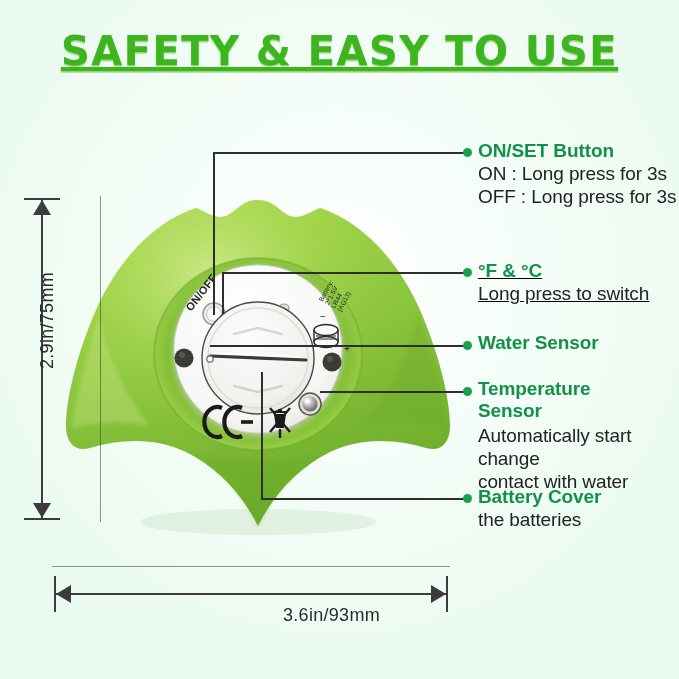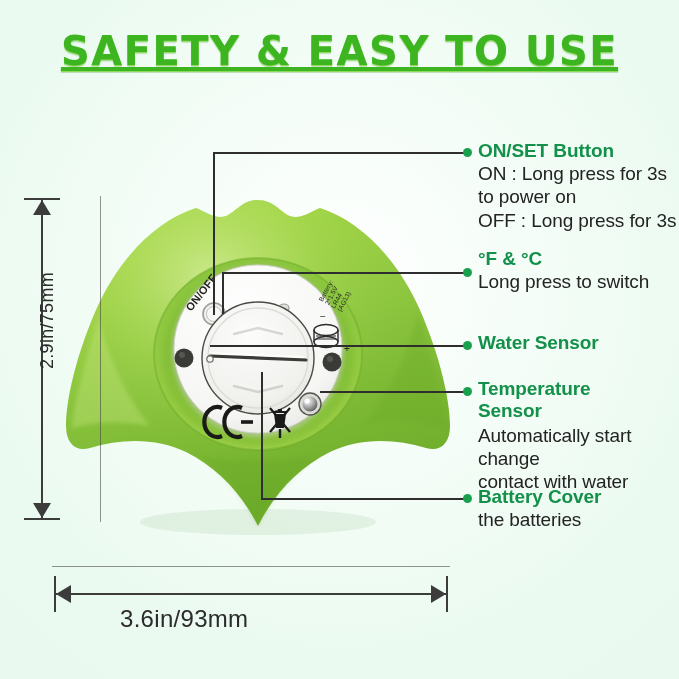--- a/index.html
+++ b/index.html
@@ -87,22 +87,22 @@
     font-size: 18px;
     color: #2b2b2b;
     letter-spacing: 0.3px;
     white-space: nowrap;
   }
   #dim-h-label {
     position: absolute;
     left: 120px;
     top: 605px;
     width: 260px;
-    text-align: left;
-    font-size: 24px;
+    text-align: right;
+    font-size: 18px;
     color: #2b2b2b;
     letter-spacing: 0.3px;
     white-space: nowrap;
   }
 
   
   .callout {
     position: absolute;
     left: 478px;
     width: 200px;
@@ -337,25 +337,24 @@
   <div class="leader" style="left:320px; top:391px; width:146px; height:1.5px;"></div>
   <div class="bullet-dot" style="left:463px; top:387px;"></div>
 
   <div class="leader" style="left:261px; top:372px; width:1.5px; height:127px;"></div>
   <div class="leader" style="left:261px; top:498px; width:205px; height:1.5px;"></div>
   <div class="bullet-dot" style="left:463px; top:494px;"></div>
 
   <div class="callout" style="top:140px;">
     <h3>ON/SET Button</h3>
     <p>ON : Long press for 3s</p>
-    <p>to power on</p>
     <p>OFF : Long press for 3s</p>
   </div>
 
-  <div class="callout" style="top:248px;">
+  <div class="callout" style="top:260px;text-decoration:underline;">
     <h3>°F &amp; °C</h3>
     <p>Long press to switch</p>
   </div>
 
   <div class="callout" style="top:332px;">
     <h3>Water Sensor</h3>
   </div>
 
   <div class="callout" style="top:378px;">
     <h3 class="nowrap">Temperature</h3>

